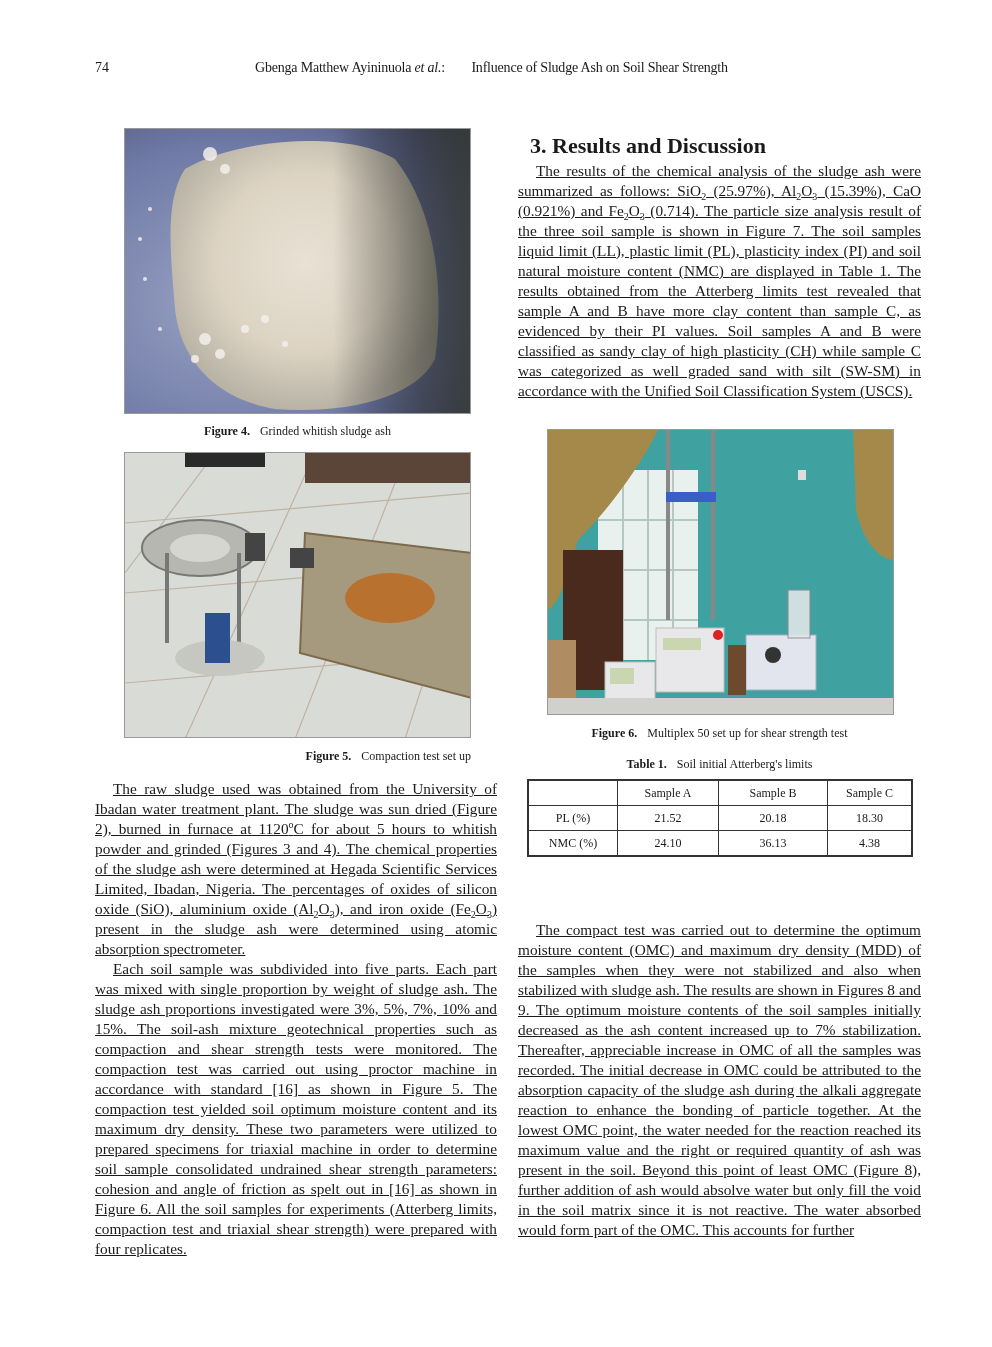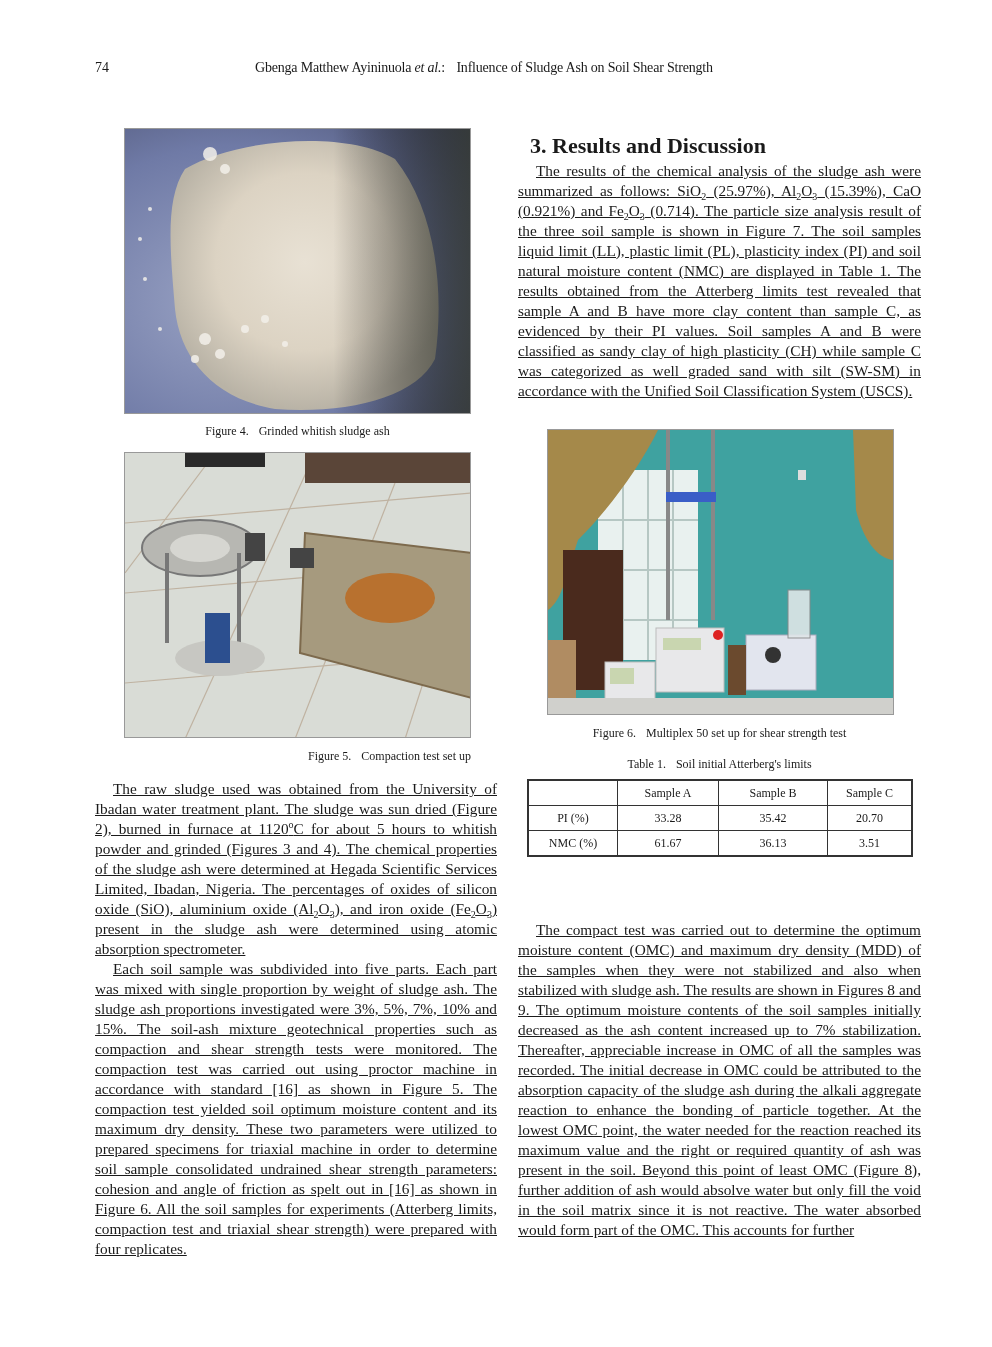--- a/index.html
+++ b/index.html
@@ -4,28 +4,28 @@
 <style>
   html, body { margin: 0; padding: 0; background: #ffffff; }
   body {
     width: 992px; height: 1347px; position: relative; overflow: hidden;
     font-family: "Liberation Serif", "DejaVu Serif", serif; color: #1a1a1a;
   }
   .abs { position: absolute; }
   .running-head { top: 60px; left: 0; width: 992px; height: 18px; font-size: 14px; padding-left: 40px; }
   .page-num { position: absolute; left: 95px; top: 0; }
   .head-title { position: absolute; left: 255px; top: 0; letter-spacing: -0.2px; }
-  .head-title .auth { margin-right: 8px; }
+  .head-title .auth { margin-right: 23px; }
 
   .col-left { left: 95px; width: 402px; }
   .col-right { left: 518px; width: 403px; }
 
   .photo { border: 1px solid #999; box-sizing: border-box; overflow: hidden; }
   .caption { font-size: 12px; text-align: center; }
-  .caption b { font-weight: normal; margin-right: 10px; }
+  .caption b { font-weight: bold; margin-right: 10px; }
 
   .body-text {
     font-size: 15.3px; line-height: 20px; text-align: justify;
     text-indent: 18px; margin: 0; text-decoration: underline;
   }
   .body-text sub { font-size: 10px; line-height: 0; }
   .body-text sup { font-size: 10px; line-height: 0; }
 
   .section-title {
     font-size: 22px; font-weight: bold; top: 121px; left: 518px; margin: 12px;
@@ -174,30 +174,30 @@
 <div class="abs" style="left:527px; top:779px;">
   <table class="atterberg">
     <tbody>
         <tr>
       <td style="width:88px;"></td>
       <td style="width:100px;font-family:Liberation Serif, serif;">Sample A</td>
       <td style="width:108px;">Sample B</td>
       <td style="width:83px;">Sample C</td>
     </tr>
     <tr>
-      <td>PI (%)</td>
-      <td>33.28</td>
-      <td>35.42</td>
-      <td>20.70</td>
+      <td>PL (%)</td>
+      <td>21.52</td>
+      <td>20.18</td>
+      <td>18.30</td>
     </tr>
     <tr>
       <td>NMC (%)</td>
-      <td>61.67</td>
+      <td>24.10</td>
       <td>36.13</td>
-      <td>3.51</td>
+      <td>4.38</td>
     </tr>
   </tbody>
     </table>
 </div>
 
 <div class="abs col-right" style="top:920px;">
   <p class="body-text">The compact test was carried out to determine the optimum moisture content (OMC) and maximum dry density (MDD) of the samples when they were not stabilized and also when stabilized with sludge ash. The results are shown in Figures 8 and 9. The optimum moisture contents of the soil samples initially decreased as the ash content increased up to 7% stabilization. Thereafter, appreciable increase in OMC of all the samples was recorded. The initial decrease in OMC could be attributed to the absorption capacity of the sludge ash during the alkali aggregate reaction to enhance the bonding of particle together. At the lowest OMC point, the water needed for the reaction reached its maximum value and the right or required quantity of ash was present in the soil. Beyond this point of least OMC (Figure 8), further addition of ash would absolve water but only fill the void in the soil matrix since it is not reactive. The water absorbed would form part of the OMC. This accounts for further</p>
 </div>
 
 </body></html>

